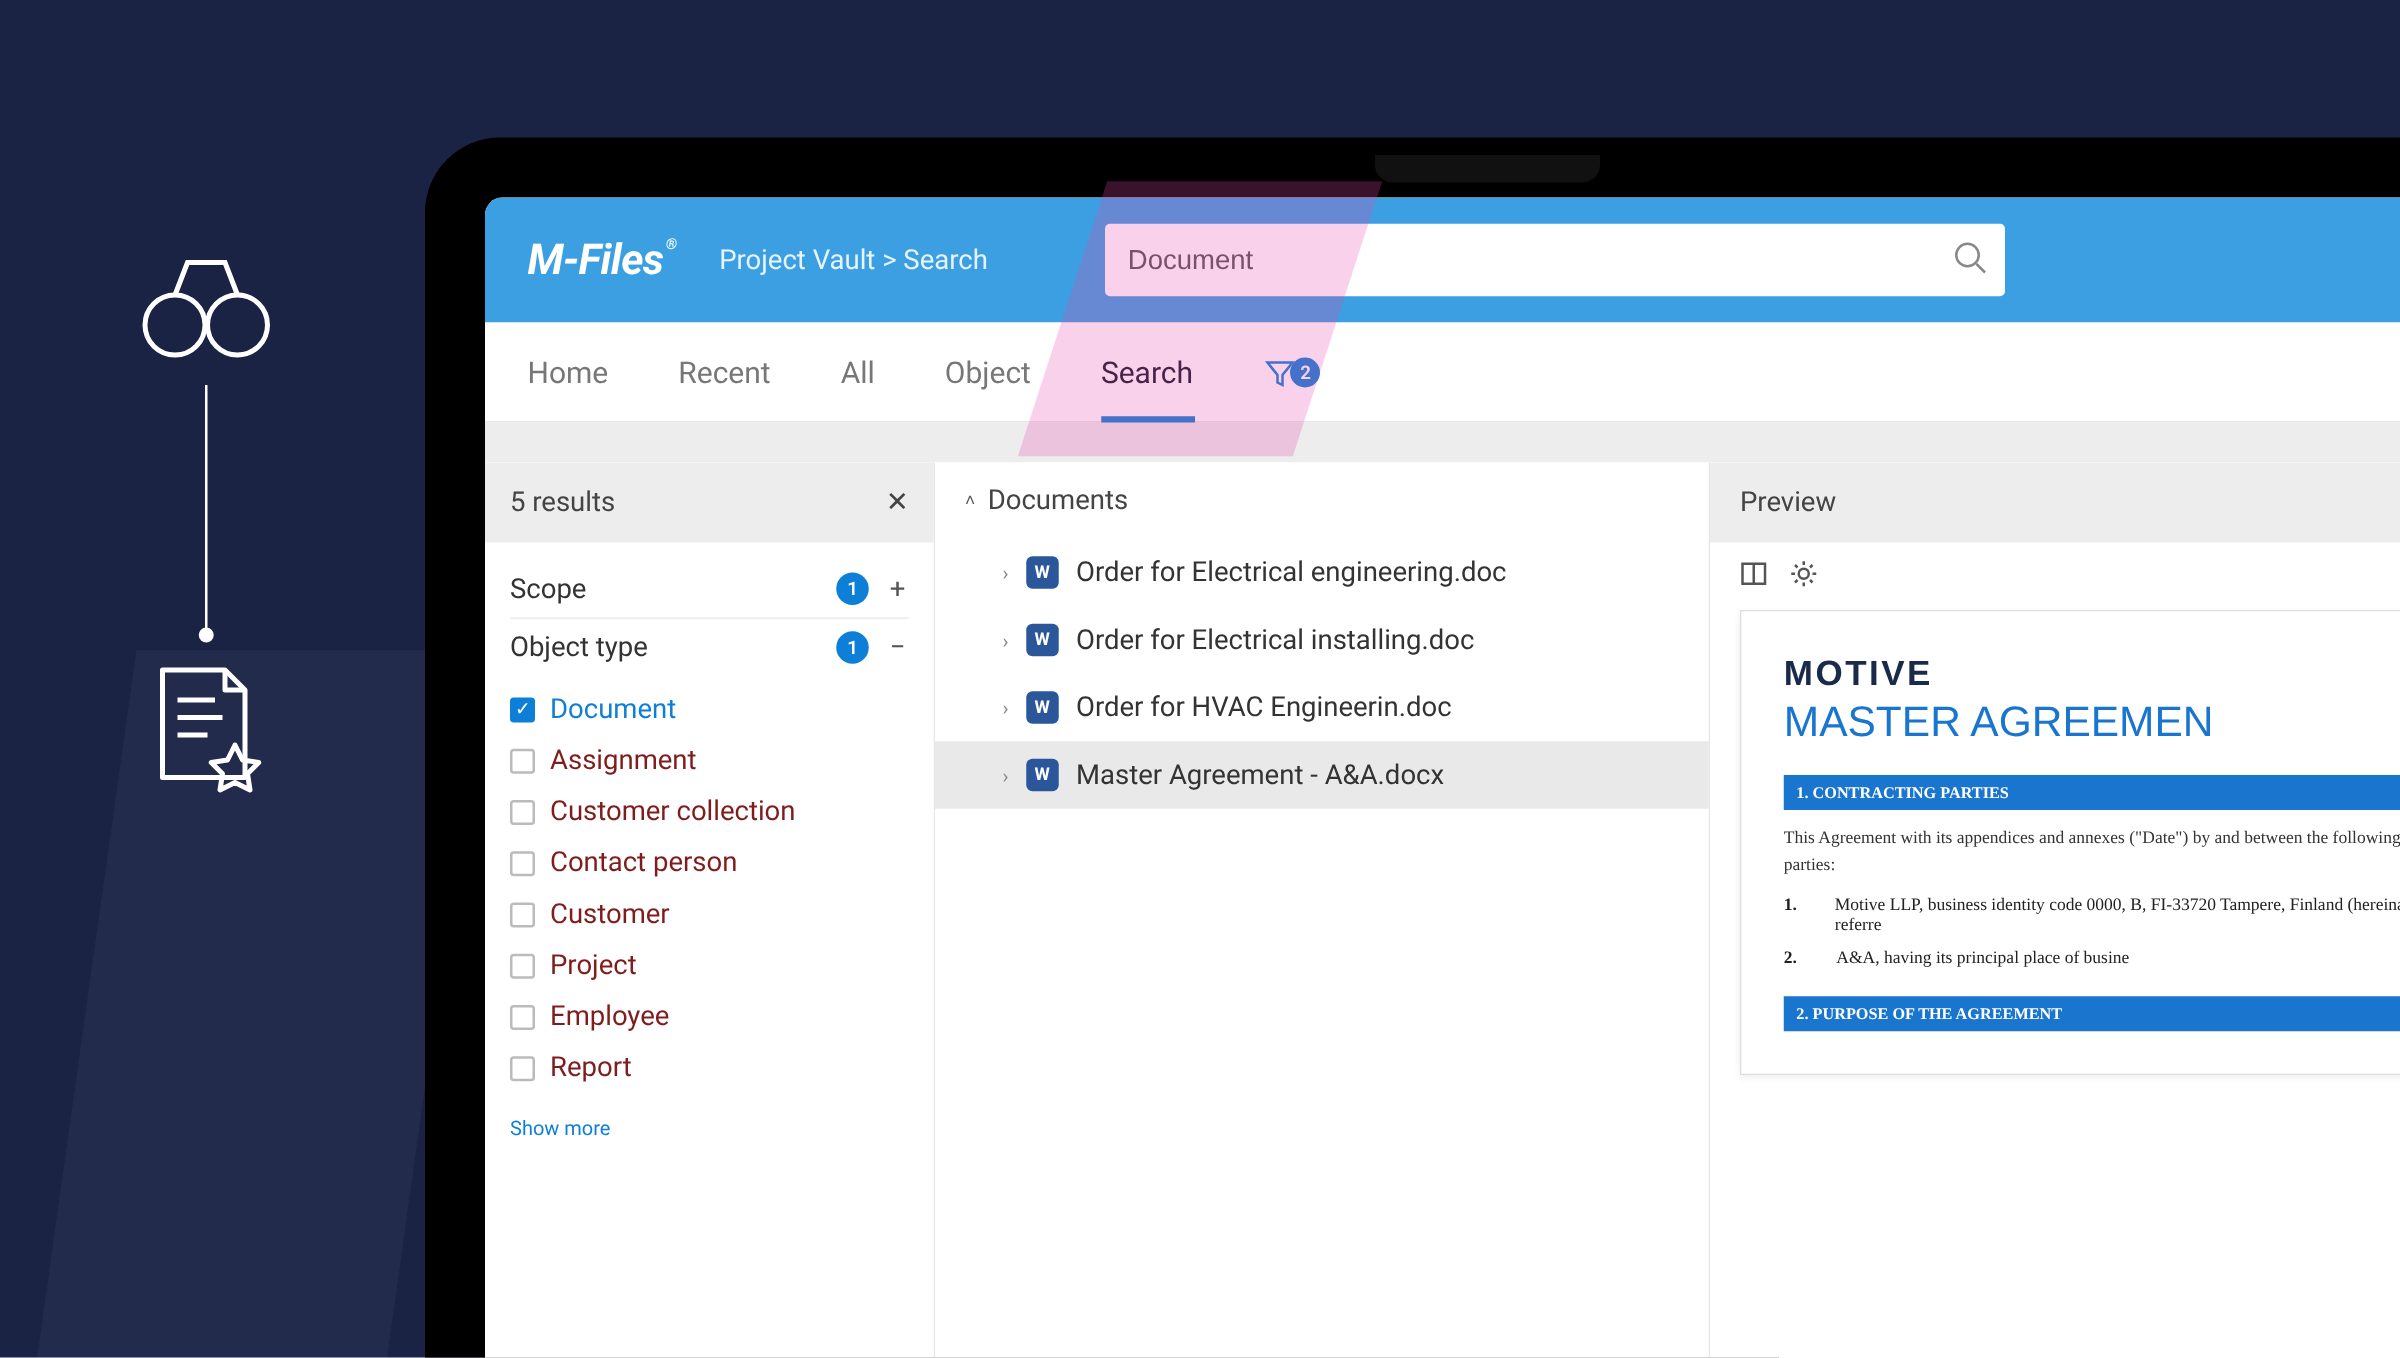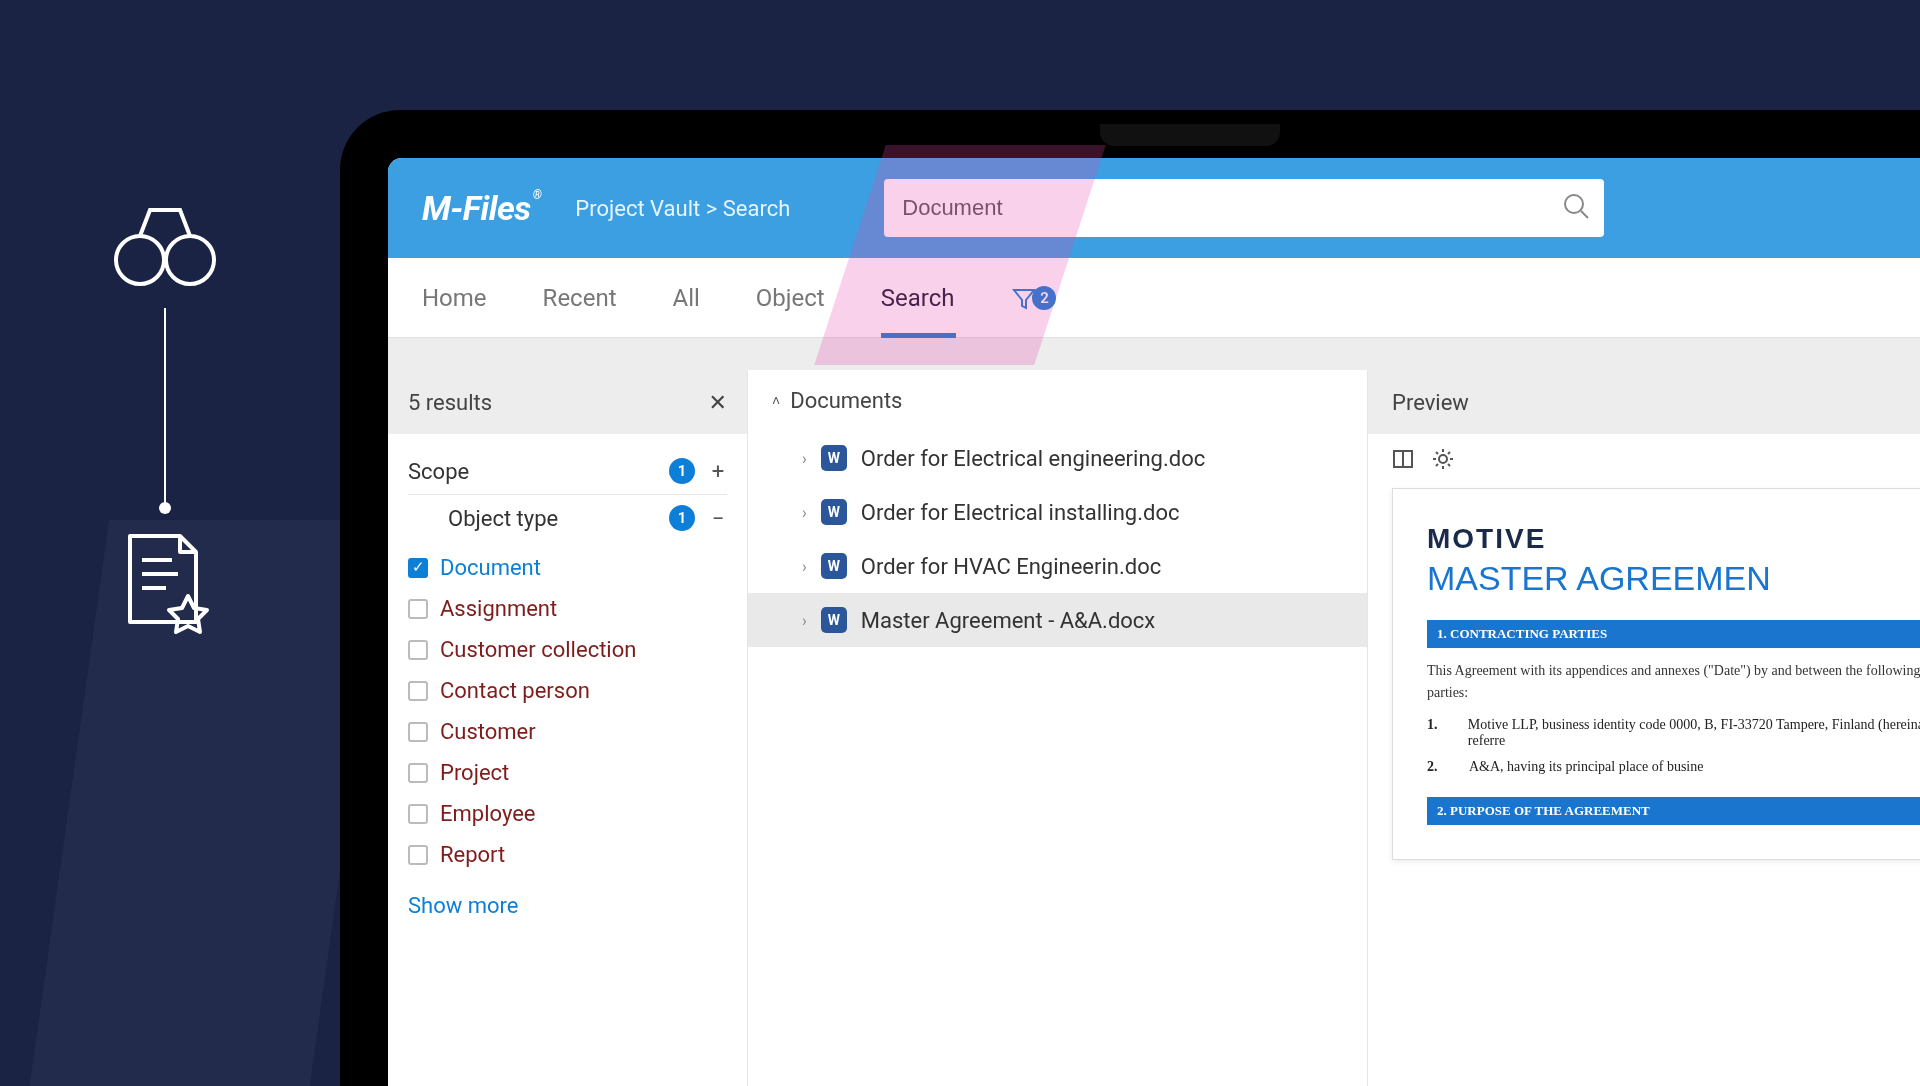--- a/index.html
+++ b/index.html
@@ -217,21 +217,21 @@
   .facet-block { padding: 14px 20px 0 20px; }
   .facet-row {
     display: flex;
     align-items: flex-end;
     justify-content: space-between;
     padding: 10px 0;
     border-bottom: 1px solid #e6e6e6;
     font-size: 22px;
     color: #333;
   }
-  .facet-row.noborder { border-bottom: none; margin-left: 40px; }
+  .facet-row.noborder { border-bottom: none; }
   .facet-right { display:flex; align-items:center; gap:14px;}
   .count-badge {
     display:inline-flex; align-items:center; justify-content:center;
     width:26px; height:26px; border-radius:50%;
     background:#0e7fd6; color:#fff; font-size:15px; font-weight:600;
   }
   .plusminus { color:#555; font-size:22px; cursor:pointer; width:18px; text-align:center;}
   .checklist { padding: 6px 20px 10px 20px; }
   .check-item {
     display:flex; align-items:center; gap:12px;
@@ -242,21 +242,21 @@
     width:20px; height:20px; border:2px solid #bbb; border-radius:3px; position:relative; flex:0 0 20px;
   }
   .check-item.checked .check-box {
     border-color:#0e7fd6;
     background:#0e7fd6;
   }
   .check-item.checked .check-box::after{
     content:"✓"; color:#fff; font-size:15px; position:absolute; top:-2px; left:2px;
   }
   .check-item.checked { color:#0e7fd6; }
-  .show-more { padding: 8px 20px; font-size:22px; color:#0e7fd6; cursor:pointer; }
+  .show-more { padding: 8px 20px; font-size:16px; color:#0e7fd6; cursor:pointer; }
 
   
   .results-col {
     flex: 0 0 620px;
     border-right: 1px solid #e6e6e6;
     background:#fff;
     display:flex; flex-direction:column;
   }
   .results-header {
     height:64px; background:#ededed;

